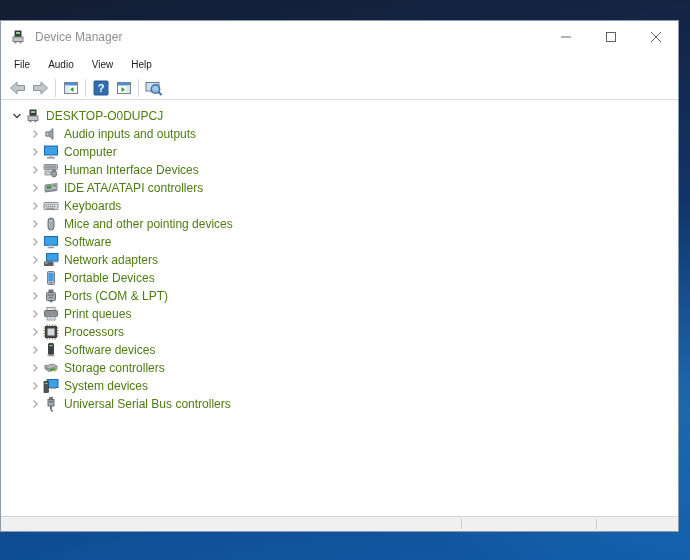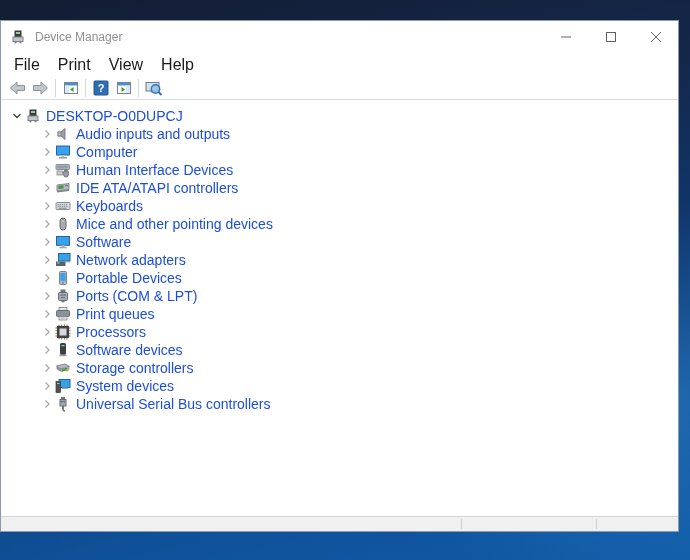--- a/index.html
+++ b/index.html
@@ -22,35 +22,35 @@
 
   
   .titlebar { height:32px; flex:0 0 32px; display:flex; align-items:center; background:#fff; }
   .titlebar .app-icon { margin-left:9px; width:16px; height:16px; flex:0 0 16px; }
   .titlebar .title { margin-left:9px; font-size:12px; color:#8f8f8f; flex:1 1 auto; white-space:nowrap; }
   .win-controls { display:flex; height:100%; }
   .win-btn { width:45px; height:100%; display:flex; align-items:center; justify-content:center; background:transparent; border:none; cursor:default; }
 
   
   .menubar { height:23px; flex:0 0 23px; display:flex; align-items:center; background:#fff; padding-left:4px; }
-  .menu-item { font-size:16px; color:#1a1a1a; padding:3px 9px; white-space:nowrap; }
+  .menu-item { font-size:10px; color:#1a1a1a; padding:3px 9px; white-space:nowrap; }
 
   
   .toolbar { height:24px; flex:0 0 24px; display:flex; align-items:center; background:#fff; padding-left:5px; border-bottom:1px solid #d9dce0; }
   .tb-btn { width:23px; height:22px; display:flex; align-items:center; justify-content:center; background:transparent; border:none; padding:0; }
   .tb-sep { width:1px; height:18px; background:#d8d8d8; margin:0 3px; }
 
   
   .tree { flex:1 1 auto; background:#fff; overflow:hidden; padding-top:7px; }
   .tree-row { height:18px; display:flex; align-items:center; white-space:nowrap; }
   .tree-row.root  { padding-left:7px; }
-  .tree-row.child { padding-left:25px;margin-left:12px; }
+  .tree-row.child { padding-left:25px; }
   .chev { width:17px; height:16px; flex:0 0 17px; display:flex; align-items:center; justify-content:center; }
   .node-icon { width:16px; height:16px; flex:0 0 16px; margin-right:5px; }
-  .node-label { font-size:14px; color:#1d4ed8; }
+  .node-label { font-size:12px; color:#4d7c0f; }
 
   
   .statusbar { height:15px; flex:0 0 15px; background:#f0f0f0; border-top:1px solid #d4d4d4; position:relative; }
   .sb-sep { position:absolute; top:2px; bottom:2px; width:1px; background:#cdcdcd; }
   .sb-sep.s1 { left:460px; }
   .sb-sep.s2 { left:595px; }
 </style>
 </head>
 <body>
 
@@ -81,21 +81,21 @@
       <button class="win-btn">
         <svg width="10" height="10" viewBox="0 0 10 10">
             <path d="M0 0 L10 10 M10 0 L0 10" stroke="#5f6368" stroke-width="1"></path>
           </svg>
       </button>
     </div>
   </div>
 
   <div class="menubar" id="menubar">
       <span class="menu-item">File</span>
-      <span class="menu-item">Print</span>
+      <span class="menu-item">Audio</span>
       <span class="menu-item">View</span>
       <span class="menu-item">Help</span>
     </div>
 
   <div class="toolbar">
     <button class="tb-btn">
       <svg width="17" height="14" viewBox="0 0 17 14">
         <path d="M8 1 L1.5 7 L8 13 L8 9.5 L15.5 9.5 L15.5 4.5 L8 4.5 Z" fill="#c2c7cb" stroke="#8d9399" stroke-width="1"></path>
       </svg>
     </button>

